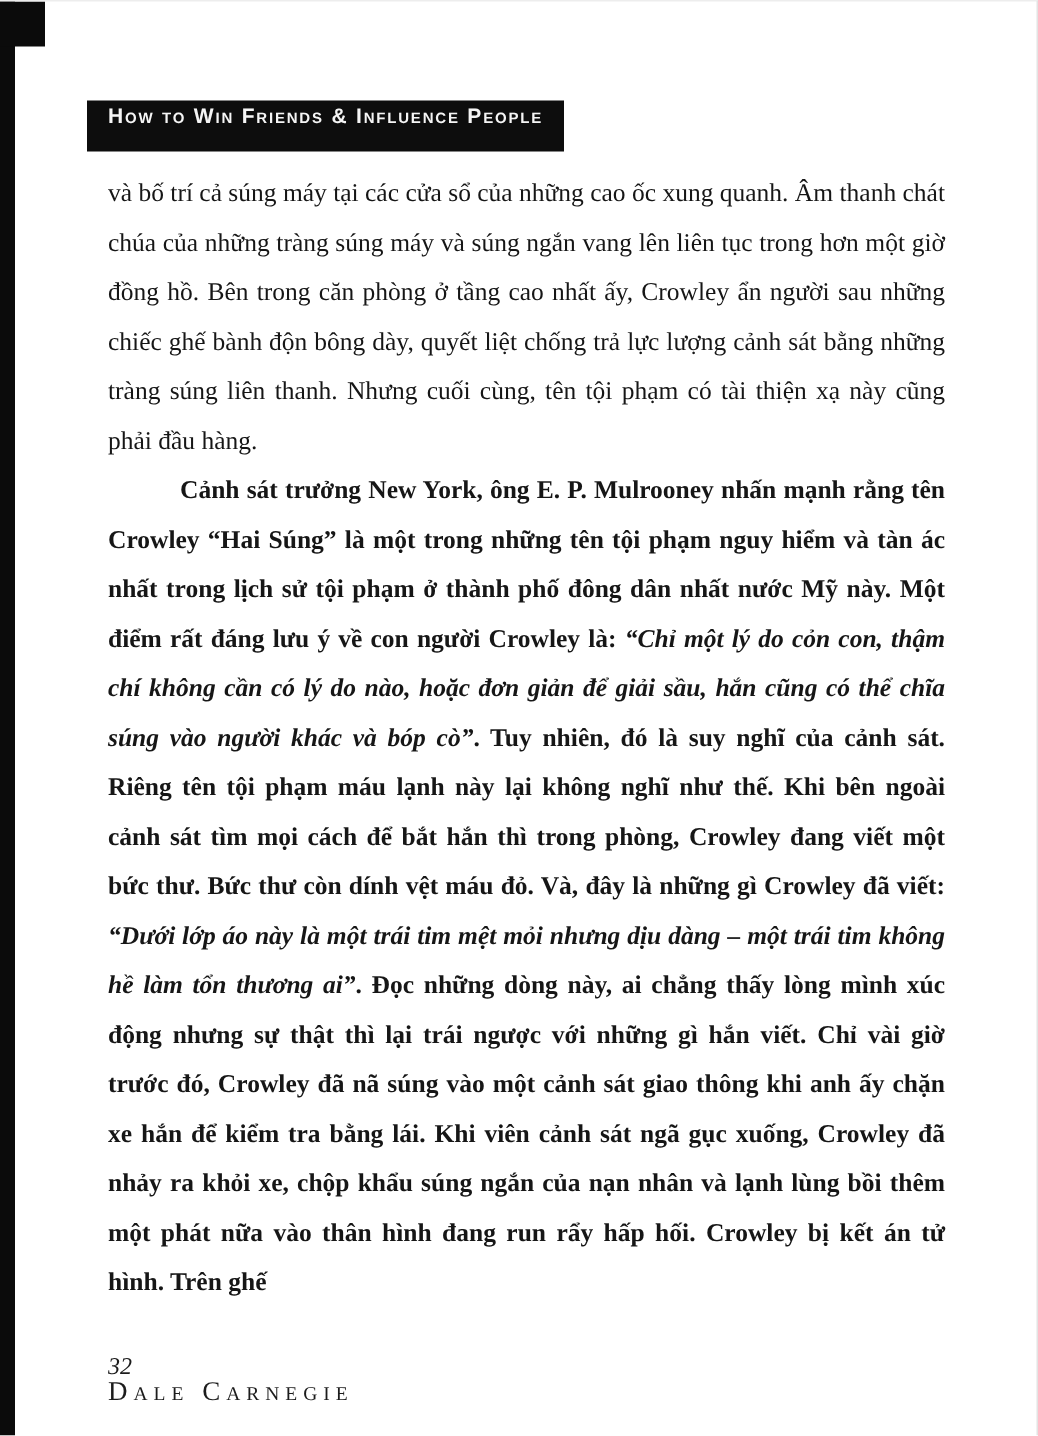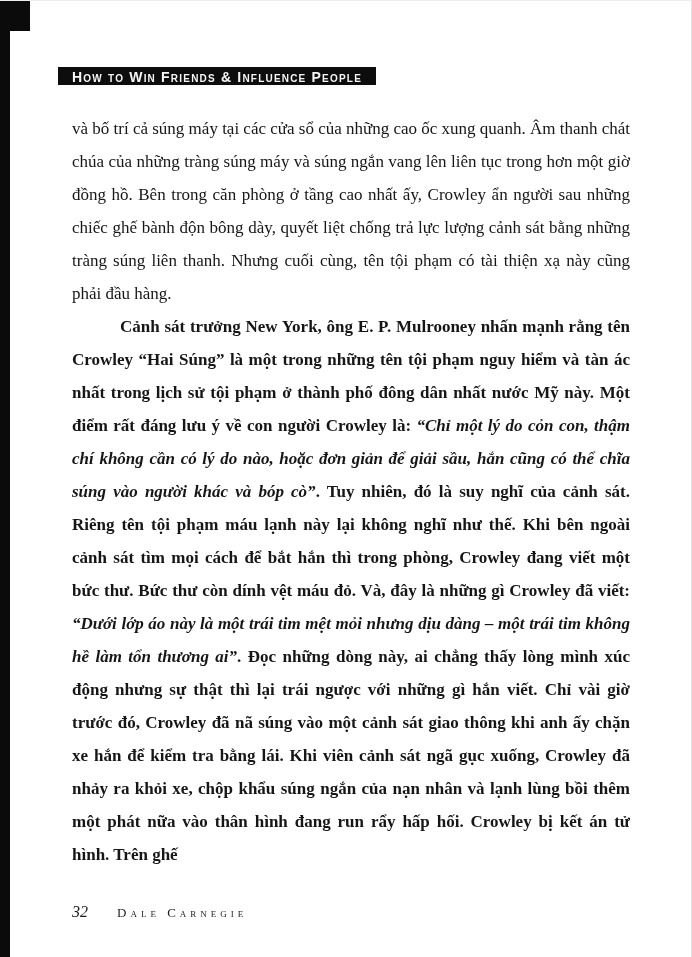--- a/index.html
+++ b/index.html
@@ -32,21 +32,21 @@
   .header-bar {
     position: absolute;
     left: 58px; top: 66px;
     background: #0d0d0d;
     color: #f5f5f5;
     font-family: "Liberation Sans", sans-serif;
     font-variant: small-caps;
     font-weight: bold;
     font-size: 14px;
     letter-spacing: 1.2px;
-    padding: 2px 14px 0 14px;
+    padding: 2px 14px 16px 14px;
     white-space: nowrap;
   }
   .body-text {
     position: absolute;
     left: 72px; top: 111px;
     width: 558px;
     font-size: 17px;
     line-height: 33px;
     text-align: justify;
     color: #161616;
@@ -55,25 +55,24 @@
   .p2 { text-indent: 48px; font-weight: bold; }
   .italic { font-style: italic; }
   .footer {
     position: absolute;
     left: 72px; top: 902px;
     width: 558px;
     color: #1c1c1c;
   }
   .author {
     position: absolute;
-    left: 0; top: 2px;
+    left: 0; top: 14px;
     font-variant: small-caps;
-    font-size: 13px;
+    font-size: 18px;
     letter-spacing: 4px;
-    margin-left: 45px;
   }
   .page-num {
     display: block;
     font-size: 16px;
     font-style: italic;
   }
 </style>
 </head>
 <body>
 

